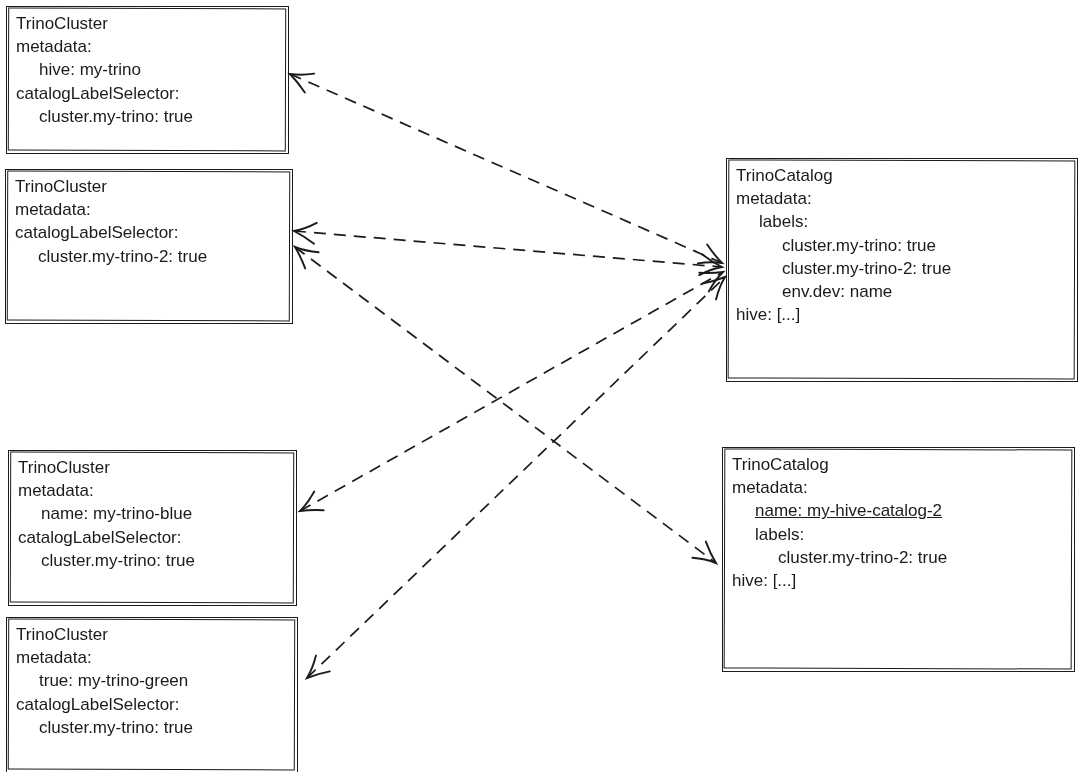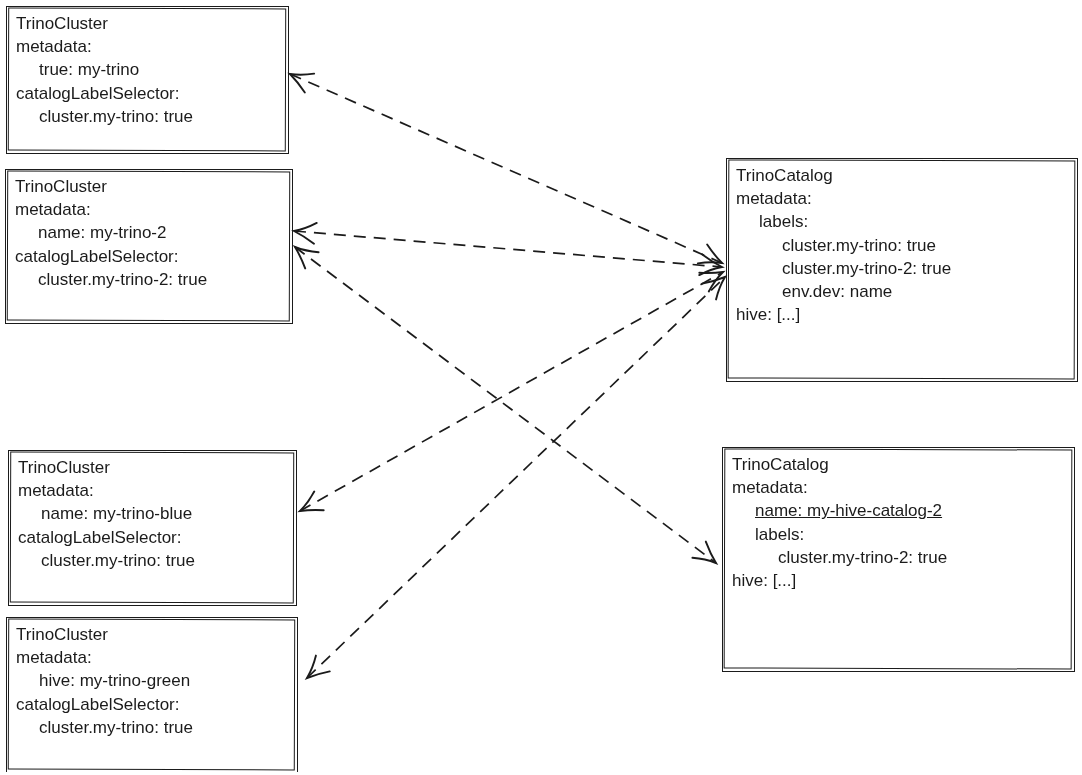--- a/index.html
+++ b/index.html
@@ -37,45 +37,44 @@
   .yline{position:relative;}
 </style>
 </head>
 <body>
 
 <div class="canvas">
 
   <div class="box" style="left:6px;top:6px;width:283px;height:148px;">
       <div class="yline" style="padding-left: 0px;">TrinoCluster</div>
       <div class="yline" style="padding-left: 0px;">metadata:</div>
-      <div class="yline" style="padding-left: 23px;">true: my-trino</div>
+      <div class="yline" style="padding-left: 23px;">hive: my-trino</div>
       <div class="yline" style="padding-left: 0px;">catalogLabelSelector:</div>
       <div class="yline" style="padding-left: 23px;">cluster.my-trino: true</div>
     </div>
 
   <div class="box" style="left:5px;top:169px;width:288px;height:155px;">
       <div class="yline" style="padding-left: 0px;">TrinoCluster</div>
       <div class="yline" style="padding-left: 0px;">metadata:</div>
-      <div class="yline" style="padding-left: 23px;">name: my-trino-2</div>
       <div class="yline" style="padding-left: 0px;">catalogLabelSelector:</div>
       <div class="yline" style="padding-left: 23px;">cluster.my-trino-2: true</div>
     </div>
 
   <div class="box" style="left:8px;top:450px;width:289px;height:156px;">
       <div class="yline" style="padding-left: 0px;">TrinoCluster</div>
       <div class="yline" style="padding-left: 0px;">metadata:</div>
       <div class="yline" style="padding-left: 23px;">name: my-trino-blue</div>
       <div class="yline" style="padding-left: 0px;">catalogLabelSelector:</div>
       <div class="yline" style="padding-left: 23px;">cluster.my-trino: true</div>
     </div>
 
   <div class="box" style="left:6px;top:617px;width:292px;height:156px;">
       <div class="yline" style="padding-left: 0px;">TrinoCluster</div>
       <div class="yline" style="padding-left: 0px;">metadata:</div>
-      <div class="yline" style="padding-left: 23px;">hive: my-trino-green</div>
+      <div class="yline" style="padding-left: 23px;">true: my-trino-green</div>
       <div class="yline" style="padding-left: 0px;">catalogLabelSelector:</div>
       <div class="yline" style="padding-left: 23px;">cluster.my-trino: true</div>
     </div>
 
   <div class="box" style="left:726px;top:158px;width:352px;height:224px;">
       <div class="yline" style="padding-left: 0px;">TrinoCatalog</div>
       <div class="yline" style="padding-left: 0px;">metadata:</div>
       <div class="yline" style="padding-left: 23px;">labels:</div>
       <div class="yline" style="padding-left: 46px;">cluster.my-trino: true</div>
       <div class="yline" style="padding-left: 46px;">cluster.my-trino-2: true</div>

